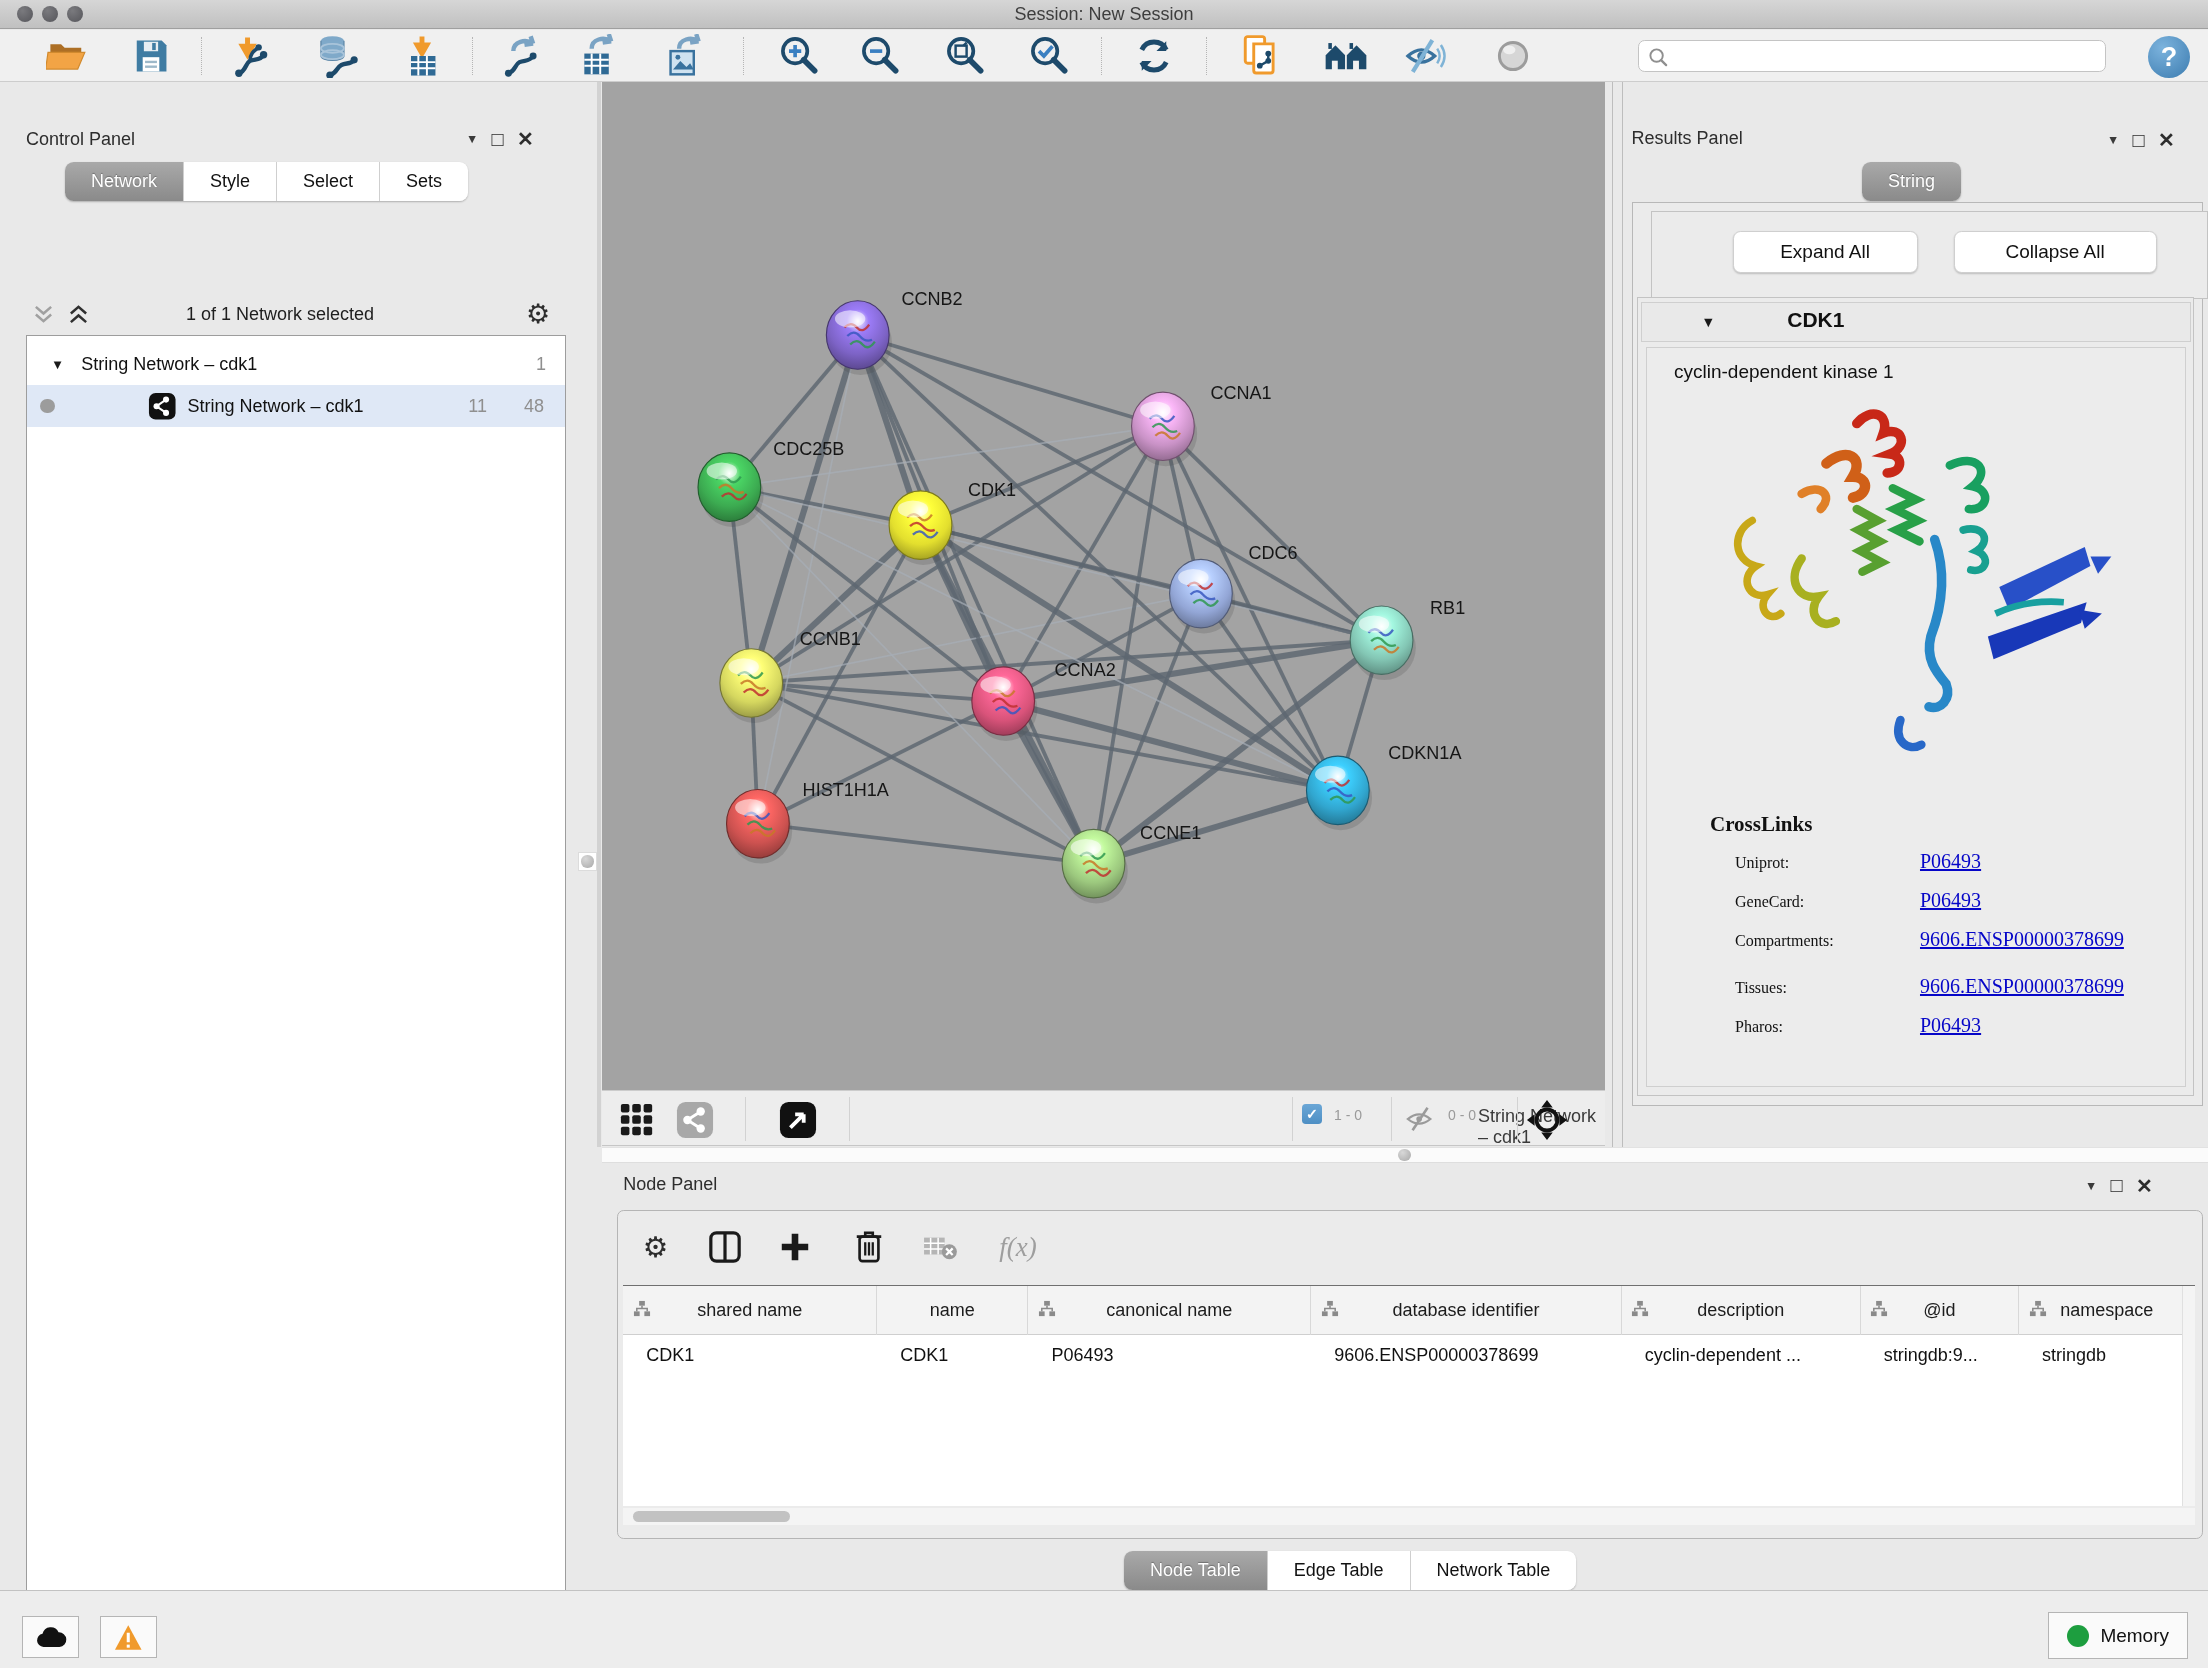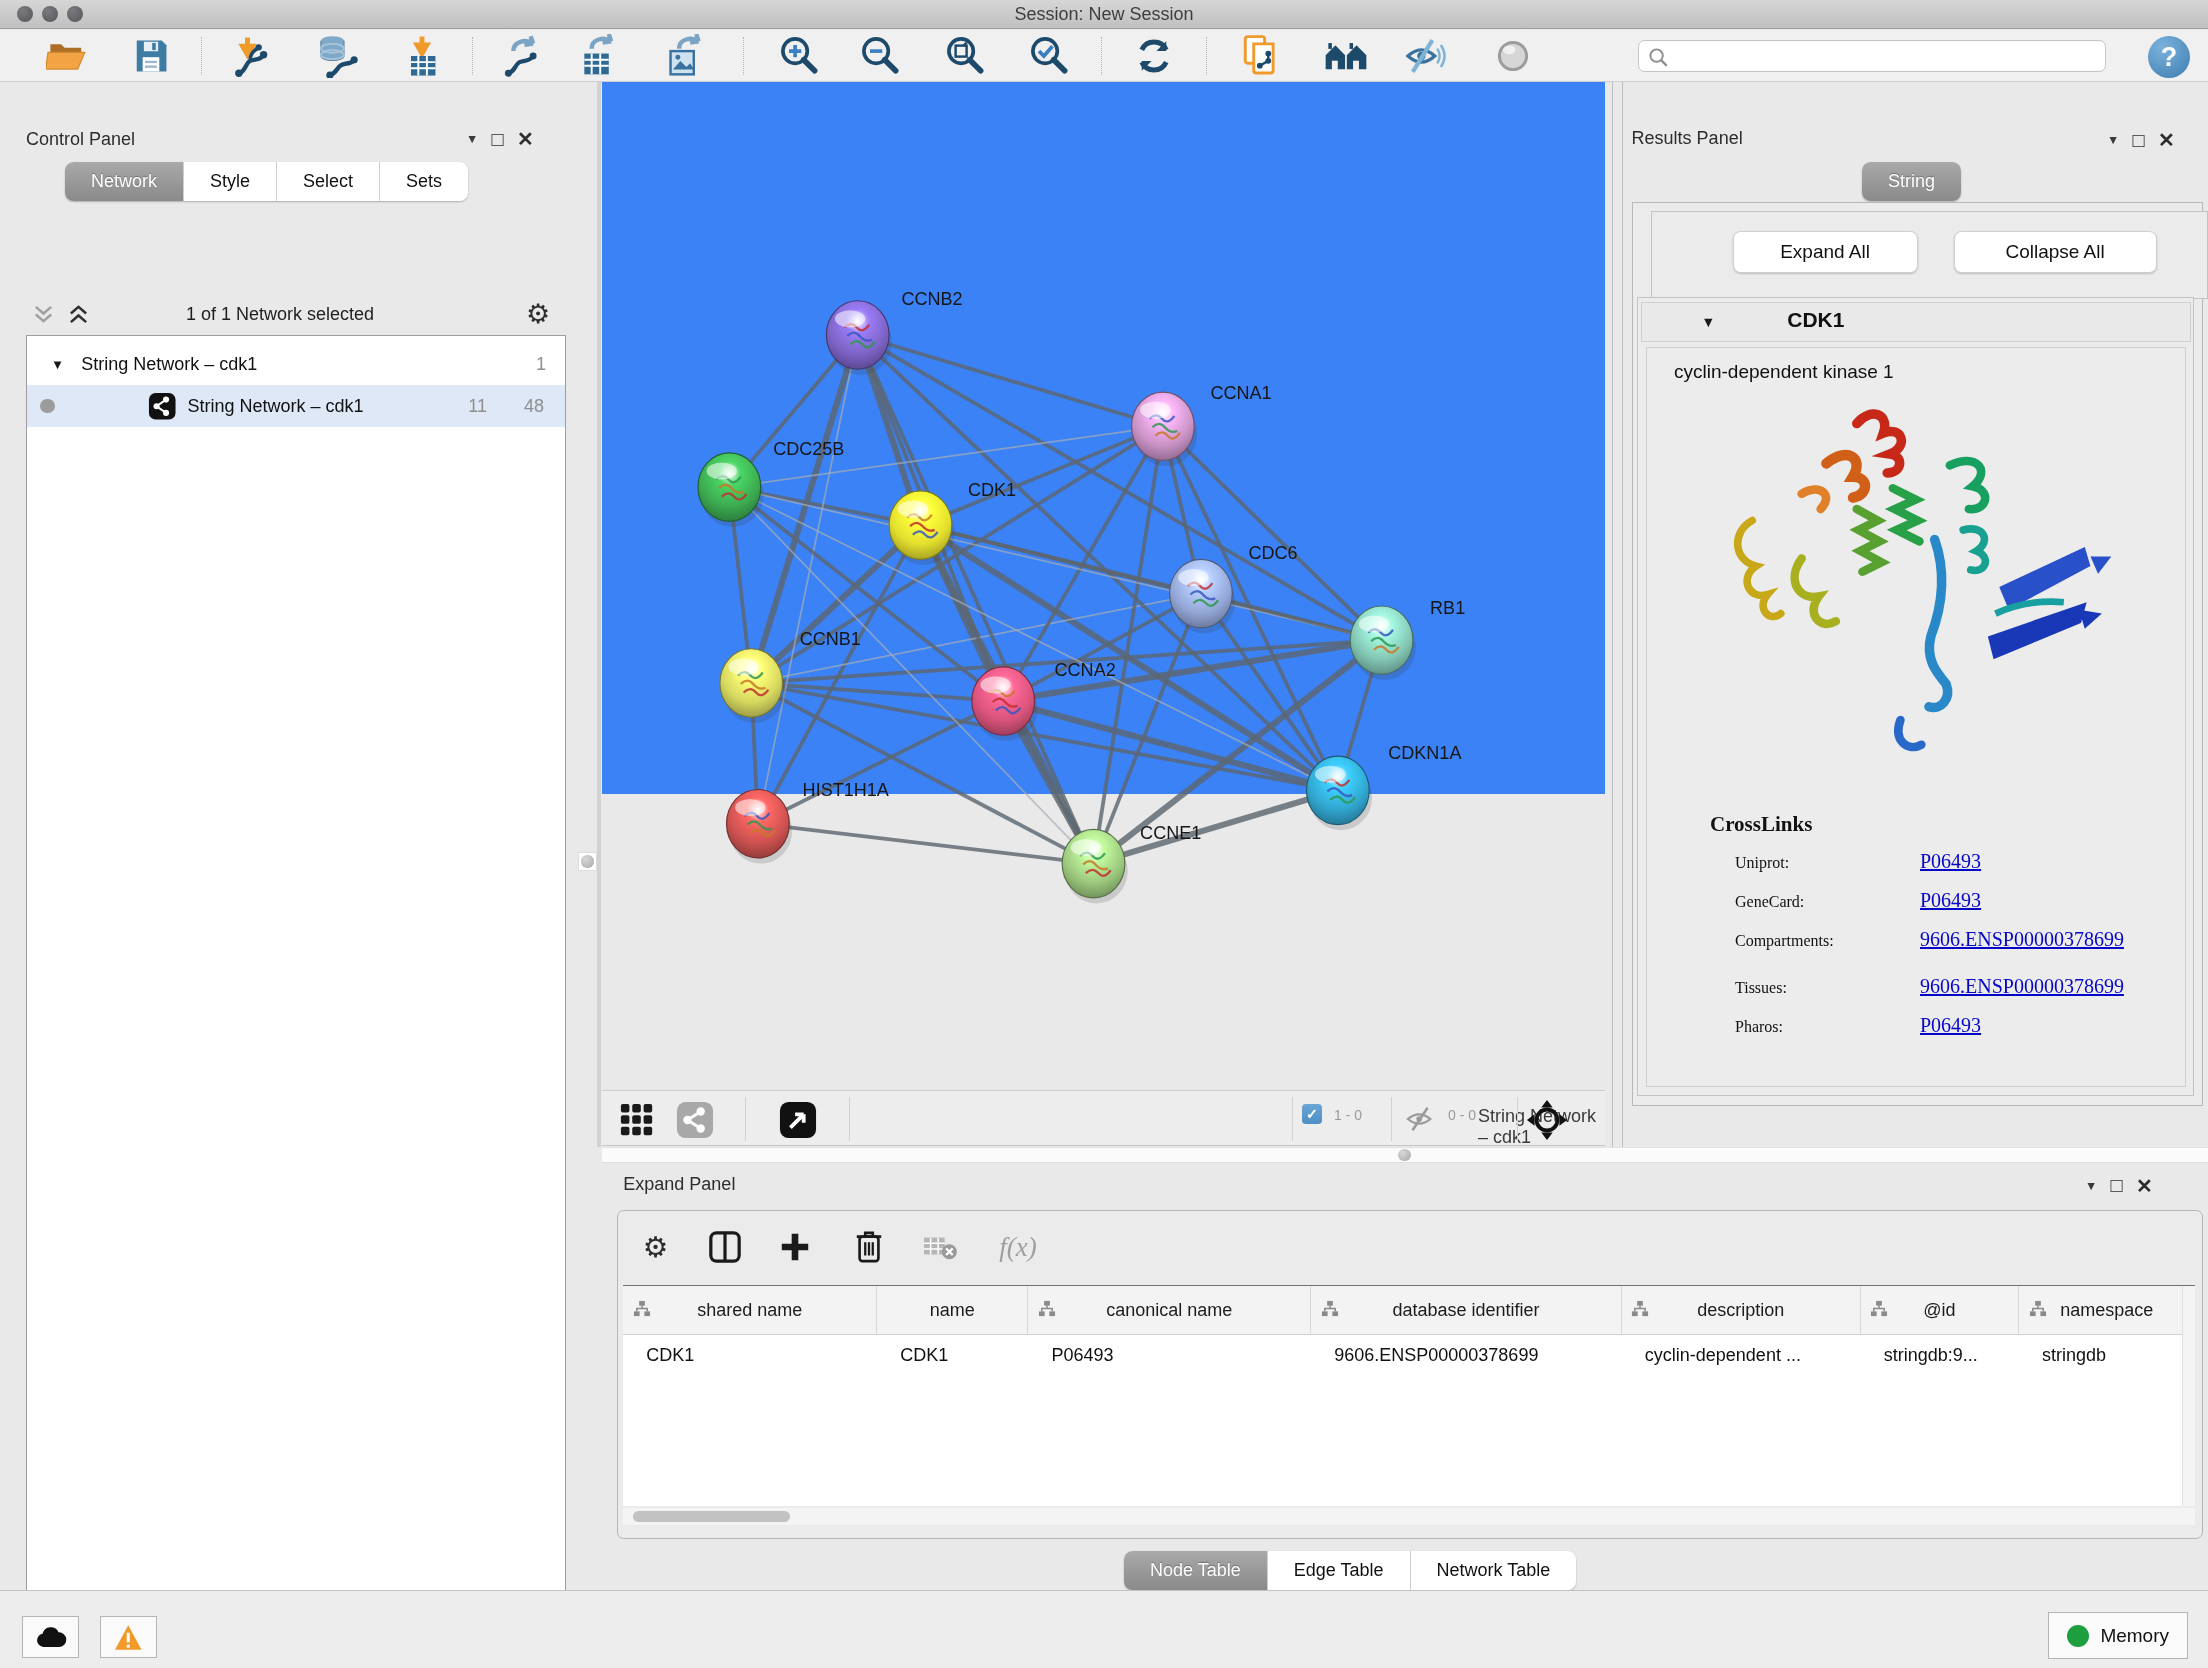--- a/index.html
+++ b/index.html
@@ -56,21 +56,21 @@
   .tree-row .cnt { color:#8f8f8f; }
 
   
   .vdiv-left { position:absolute; left:597px; top:82px; width:3.8px; height:1065px; background:#d2d2d2; }
   .divider-handle { position:absolute; width:19px; height:19px; background:#fff;
     border:1px solid #dcdcdc; display:flex; align-items:center; justify-content:center; }
   .divider-handle i { width:12.4px; height:12.4px; border-radius:50%;
     background:radial-gradient(circle at 35% 30%, #d8d8d8, #a8a8a8); }
 
   
-  .net-canvas { position:absolute; left:602px; top:82px; width:1003px; height:712px; background:#3b82f6; }
+  .net-canvas { position:absolute; left:602px; top:82px; width:1003px; height:1008px; background:#a3a3a3; }
   .net-toolbar { position:absolute; left:602px; top:1090px; width:1003px; height:56px;
     background:#ededed; border-top:1px solid #cccccc; border-bottom:1px solid #c6c6c6; }
   .nt-sep { position:absolute; top:5.7px; height:44px; width:0; border-left:1px solid #d2d2d2; }
   .nt-title { position:absolute; left:876px; top:15px; font-size:18px; color:#3a3a3a; }
   .nt-count { position:absolute; top:16px; font-size:14px; color:#9a9a9a; }
   .checkbox { position:absolute; left:1302px; top:13.3px; width:20px; height:20px; border-radius:3.8px;
     background:linear-gradient(#6aa6d6,#4e8fc4); color:#fff; font-size:14.3px; font-weight:bold;
     display:flex; align-items:center; justify-content:center; }
   .hsplit { position:absolute; left:602px; top:1147px; width:1606px; height:16px;
     background:#fbfbfb; border-top:1px solid #e2e2e2; border-bottom:1px solid #dedede; }
@@ -717,21 +717,21 @@
                 <span class="xl-label" style="width: 185px;">Pharos:</span>
                 <a href="#" style="color: rgb(6, 6, 200);">P06493</a>
               </div>
             </div>
         </div>
       </div>
     </div>
   </div>
 
   <div class="table-panel">
-    <div style="position:absolute;left:14.3px;top:1.9px" class="panel-title">Expand Panel</div>
+    <div style="position:absolute;left:14.3px;top:1.9px" class="panel-title">Node Panel</div>
     <div class="ph-icons" style="left:1476px;top:1.9px">
       <span style="font-size:12.4px;color:#3a3a3a">▼</span>
       <span style="font-size:20px">□</span>
       <span style="font-weight:bold;font-size:20px">✕</span>
     </div>
 
     <div class="tp-box">
       <div class="tp-toolbar">
         <div class="tp-tool" style="left:15px;font-size:28.5px;color:#2d2d2d">
           <span>⚙</span>

